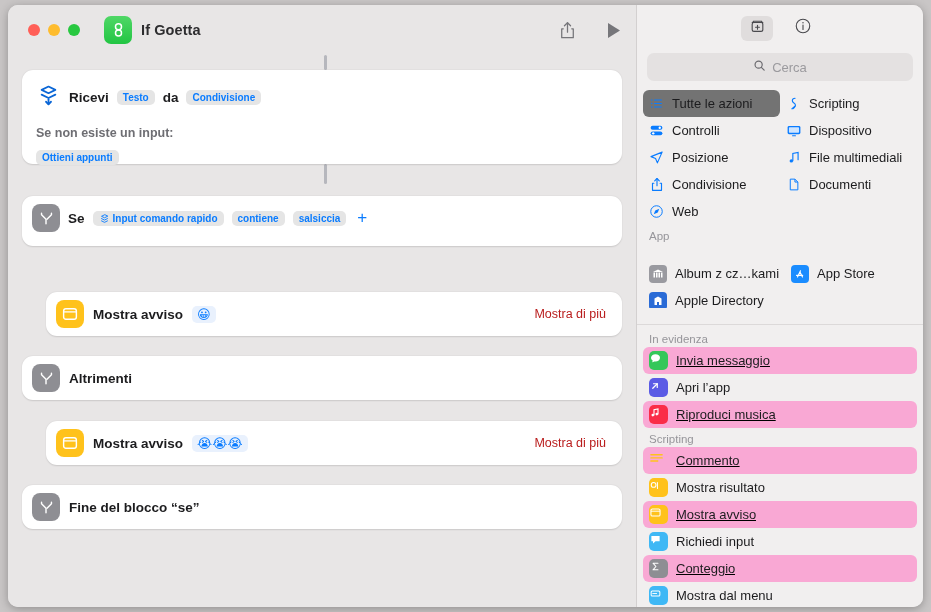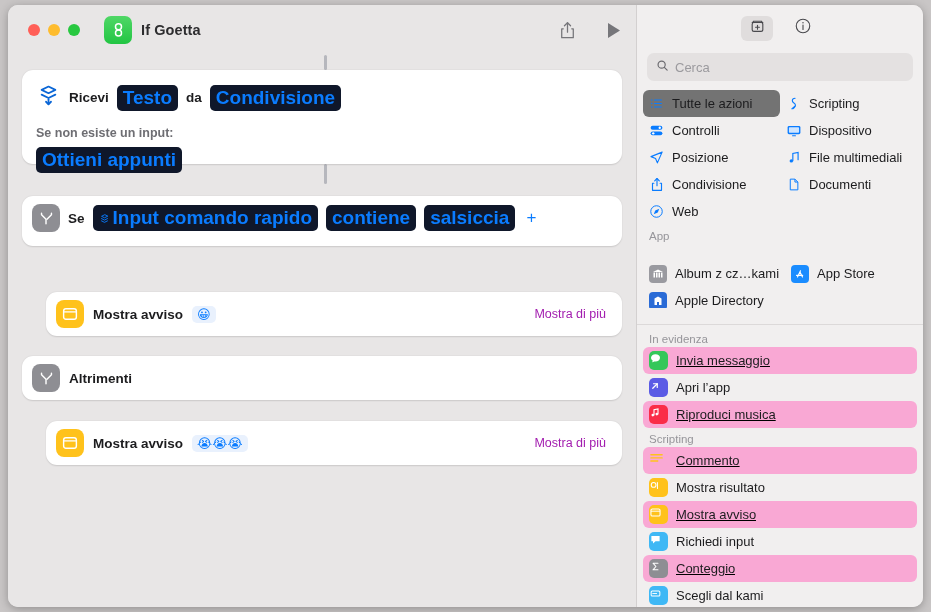--- a/index.html
+++ b/index.html
@@ -49,44 +49,44 @@
   .row{display:flex;align-items:center;}
   .sq{
     width:28px;height:28px;border-radius:8px;flex:0 0 28px;
     display:flex;align-items:center;justify-content:center;
   }
   .sq-gray{background:#8e8e93;}
   .sq-yellow{background:#ffc21b;}
   .lbl{font-size:13.5px;font-weight:700;color:#1c1c1e;}
   .token{
     display:inline-flex;align-items:center;gap:3px;
-    background:#0f172a;color:#0a7cff;border-radius:5px;
-    padding:2px 6px;font-size:19px;font-weight:600;white-space:nowrap;
+    background:#e5e5e5;color:#0a7cff;border-radius:5px;
+    padding:2px 6px;font-size:10px;font-weight:600;white-space:nowrap;
   }
   .token-emoji{background:#e9f1fd;padding:1px 5px;font-size:13px;}
   .plus{color:#0a7cff;font-size:17px;font-weight:500;padding:0 3px;cursor:default;}
   .sub-lbl{font-size:12.5px;color:#6e6e73;font-weight:600;}
   .more{
     position:absolute;right:16px;top:50%;transform:translateY(-50%);
-    font-size:12.5px;color:#a21caf;font-weight:500;
+    font-size:12.5px;color:#b91c1c;font-weight:500;
   }
 
   
   .right{
     position:relative;flex:1;height:602px;background:#f1efef;
     border-left:1px solid #d3d0d0;overflow:hidden;
   }
   .side-tb{height:46px;display:flex;align-items:center;justify-content:center;gap:14px;}
   .side-tb-btn{
     width:32px;height:25px;border-radius:6px;display:flex;align-items:center;justify-content:center;
   }
   .side-tb-btn.sel{background:#e0dddd;}
   .search{
     margin:2px 10px 0 10px;height:28px;background:#e4e1e1;border-radius:7px;
-    display:flex;align-items:center;padding:0 9px;gap:6px;
+    display:flex;align-items:center;padding:0 9px;gap:6px;justify-content:center;
   }
   .search-ph{font-size:13px;color:#9b9a9e;}
 
   .cats{display:grid;grid-template-columns:1fr 1fr;margin:9px 6px 0 6px;}
   .cat{
     display:flex;align-items:center;gap:7px;height:27px;padding:0 5px;border-radius:6px;
   }
   .cat.sel{background:#737373;}
   .cat-ic{width:17px;display:flex;align-items:center;justify-content:center;flex:0 0 17px;}
   .cat-tx{font-size:13px;color:#1c1c1e;white-space:nowrap;overflow:hidden;}
@@ -226,20 +226,31 @@
               <path d="M3.5 9.2h17" stroke="#fff" stroke-width="1.7"></path>
               <circle cx="6.4" cy="7.1" r=".85" fill="#ffc21b"></circle>
             </svg>
           </span>
           <span class="lbl">Mostra avviso</span>
           <span class="token token-emoji">😭😭😭</span>
         </div>
         <span class="more">Mostra di più</span>
       </div>
 
+      <div class="card" style="left:14px;top:430px;width:600px;height:44px;">
+        <div class="row" style="padding:8px 0 0 10px;gap:9px;">
+          <span class="sq sq-gray">
+            <svg width="17" height="17" viewBox="0 0 24 24" fill="none" stroke="#fff" stroke-width="2" stroke-linecap="round" stroke-linejoin="round">
+              <path d="M5 4.5v2.2L11.3 13v6.5"></path>
+                <path d="M19 4.5v2.2L12.7 13"></path>
+            </svg>
+          </span>
+          <span class="lbl">Fine del blocco “se”</span>
+        </div>
+      </div>
 
     </div>
   </div>
 
   <div class="right">
 
     <div class="side-tb">
       <div class="side-tb-btn sel">
         <span>
           <svg width="17" height="17" viewBox="0 0 24 24" fill="none" stroke="#4a4a4e" stroke-width="1.6" stroke-linecap="round" stroke-linejoin="round">
@@ -473,18 +484,18 @@
         </span>
         <span class="arow-tx">Conteggio</span>
       </div>
       <div class="arow">
         <span class="aicon-lg" style="background:#3fb8f5;">
           <svg width="13" height="13" viewBox="0 0 24 24">
               <rect x="4" y="7.4" width="16" height="9.2" rx="2" fill="none" stroke="#fff" stroke-width="1.9"></rect>
               <path d="M7 12h7" stroke="#fff" stroke-width="1.7" stroke-linecap="round"></path>
             </svg>
         </span>
-        <span class="arow-tx">Scegli dal kami</span>
+        <span class="arow-tx">Mostra dal menu</span>
       </div>
     </div>
 
   </div>
 </div>
 
 </body></html>

